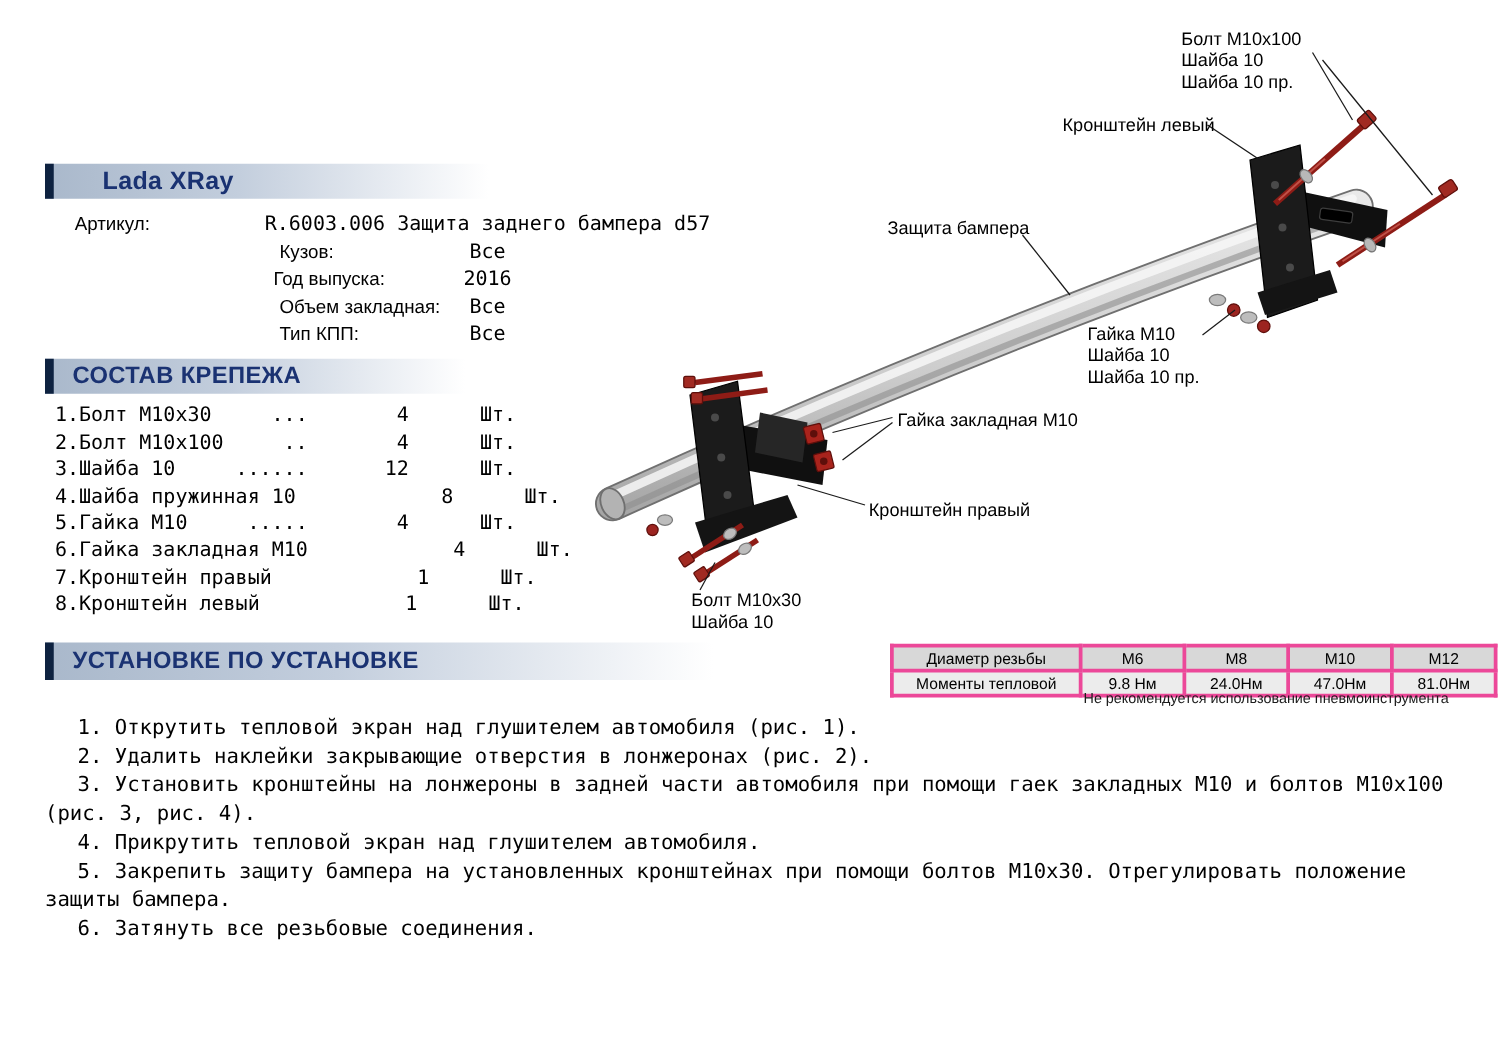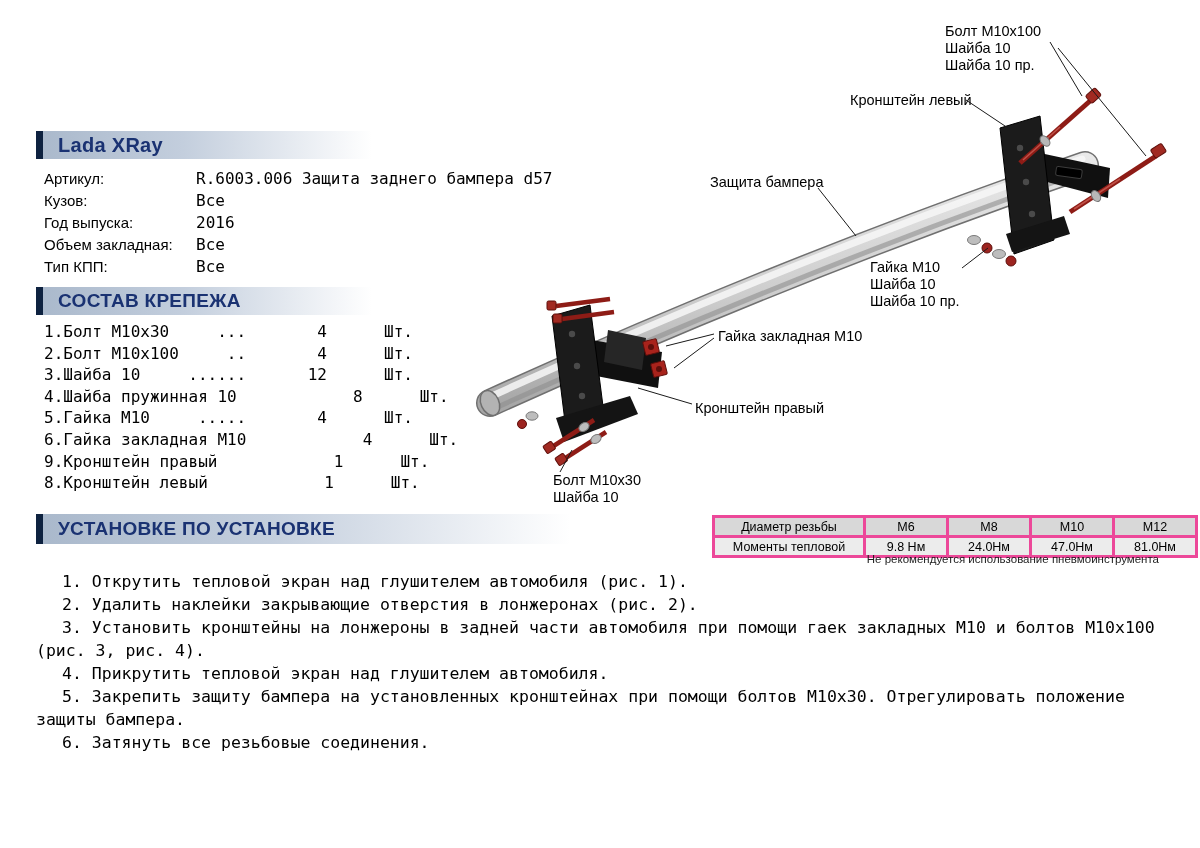--- a/index.html
+++ b/index.html
@@ -6,28 +6,28 @@
   .page{position:relative;width:1200px;height:848px;background:#fff;overflow:hidden;
         font-family:"Liberation Sans",sans-serif;color:#000;}
 
   
   .bar{position:absolute;height:28px;display:flex;align-items:center;
        background:linear-gradient(to right,#a9b8cb 0%,#c3cedd 35%,#ffffff 80%);}
   .bar::before{content:"";position:absolute;left:0;top:0;bottom:0;width:7px;
        background:var(--accent_dark,#0e2240);}
   .bar .bar-title{margin-left:22px;font-weight:bold;font-size:19px;
        color:var(--accent,#1a3272);letter-spacing:.3px;white-space:nowrap;}
-  .bar-lada{left:36px;top:131px;width:420px;}
+  .bar-lada{left:36px;top:131px;width:420px;padding-left:24px;}
   .bar-lada .bar-title{font-size:20px;}
   .bar-fasteners{left:36px;top:287px;width:420px;}
   .bar-instructions{left:36px;top:514px;width:668px;height:30px;}
 
   
   .specs{position:absolute;left:44px;top:169px;width:540px;}
-  .spec-row{display:flex;align-items:baseline;height:22px;}
+  .spec-row{display:flex;align-items:baseline;height:22px;justify-content:center;}
   .spec-label{width:152px;font-size:15px;}
   .spec-value{font-family:"DejaVu Sans Mono",monospace;font-size:16px;white-space:nowrap;}
 
   
   .fastener-list{position:absolute;left:44px;top:322px;width:384px;
        font-family:"DejaVu Sans Mono",monospace;font-size:16px;}
   .fx-row{display:flex;align-items:baseline;height:21.6px;white-space:nowrap;gap:48px;}
   .fx-name{flex:0 0 auto;}
   .fx-dots{flex:1 1 auto;overflow:hidden;}
   .fx-qty{flex:0 0 30px;text-align:right;}
@@ -119,21 +119,21 @@
         <span class="fx-qty">4</span>
         <span class="fx-unit">Шт.</span>
     </div>
     <div class="fx-row">
       <span class="fx-name">6.Гайка закладная M10</span>
         <span class="fx-dots">...............</span>
         <span class="fx-qty">4</span>
         <span class="fx-unit">Шт.</span>
     </div>
     <div class="fx-row">
-      <span class="fx-name">9.Кронштейн правый</span>
+      <span class="fx-name">7.Кронштейн правый</span>
         <span class="fx-dots">..................</span>
         <span class="fx-qty">1</span>
         <span class="fx-unit">Шт.</span>
     </div>
     <div class="fx-row">
       <span class="fx-name">8.Кронштейн левый</span>
         <span class="fx-dots">...................</span>
         <span class="fx-qty">1</span>
         <span class="fx-unit">Шт.</span>
     </div>

